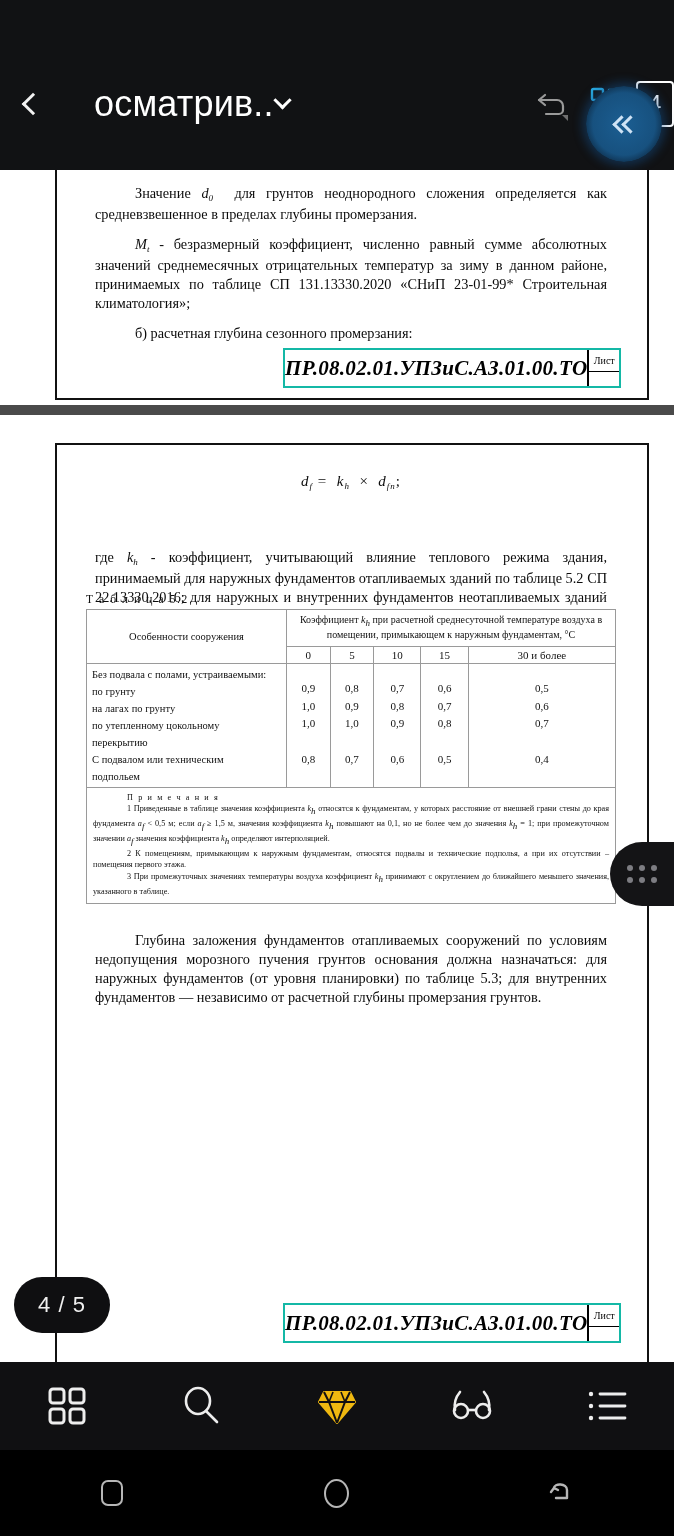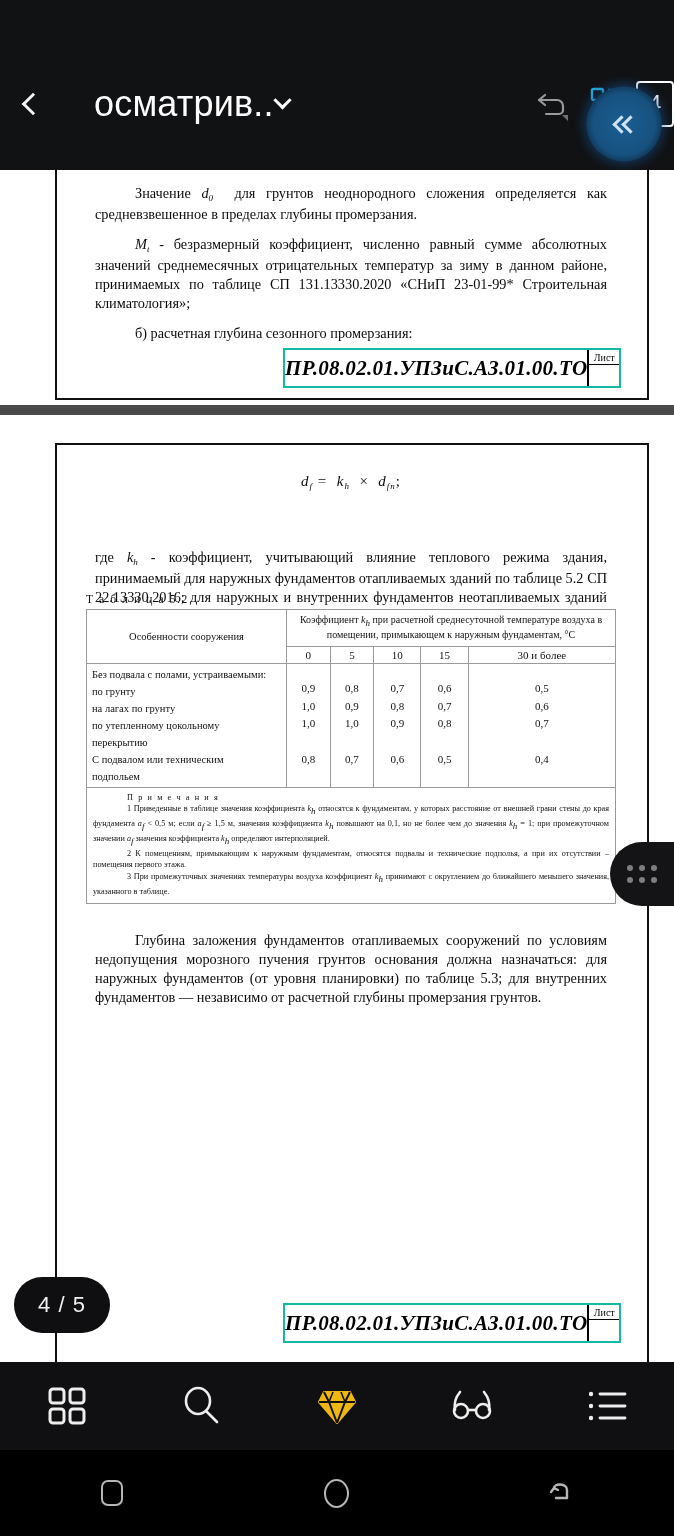--- a/index.html
+++ b/index.html
@@ -75,21 +75,21 @@
   
   .stamp {
     position: absolute; display: flex; border: 2px solid #14b8a6; background: #fff; height: 40px;
   }
   .stamp-main {
     flex: 1 1 auto; display: flex; align-items: center; justify-content: center;
     font-family: "Liberation Serif", serif; font-style: italic; font-weight: bold;
     font-size: 21px; color: #000; letter-spacing: .3px;
   }
   .stamp-side { width: 38px; border-left: 2px solid #000; display: flex; flex-direction: column; }
-  .stamp-side-lbl { height: 15px; border-bottom: 1px solid #000; font-family:"Liberation Serif",serif;
+  .stamp-side-lbl { height: 22px; border-bottom: 1px solid #000; font-family:"Liberation Serif",serif;
     font-size: 10px; display: flex; align-items: center; justify-content: center; color:#000; }
   .stamp-side-val { flex: 1; }
 
   
   .formula { text-align: center; font-family: "Liberation Serif", serif; font-size: 15px;
     color: #0b0b0b; letter-spacing: 1px; }
 
   
   .tbl-cap { font-family:"Liberation Serif",serif; font-size: 11.5px; color:#111; letter-spacing: 1.6px; }
   table.t52 { border-collapse: collapse; width: 100%; font-family:"Liberation Serif",serif;

